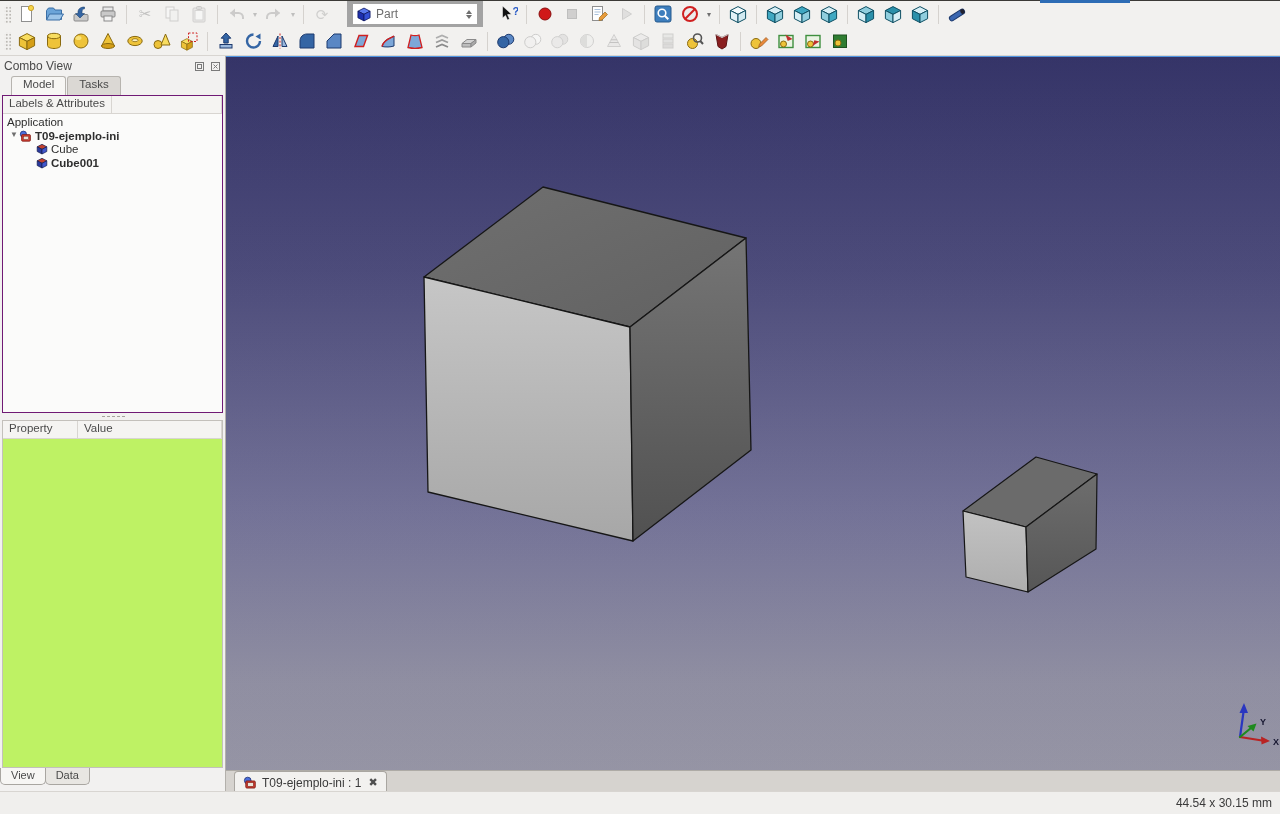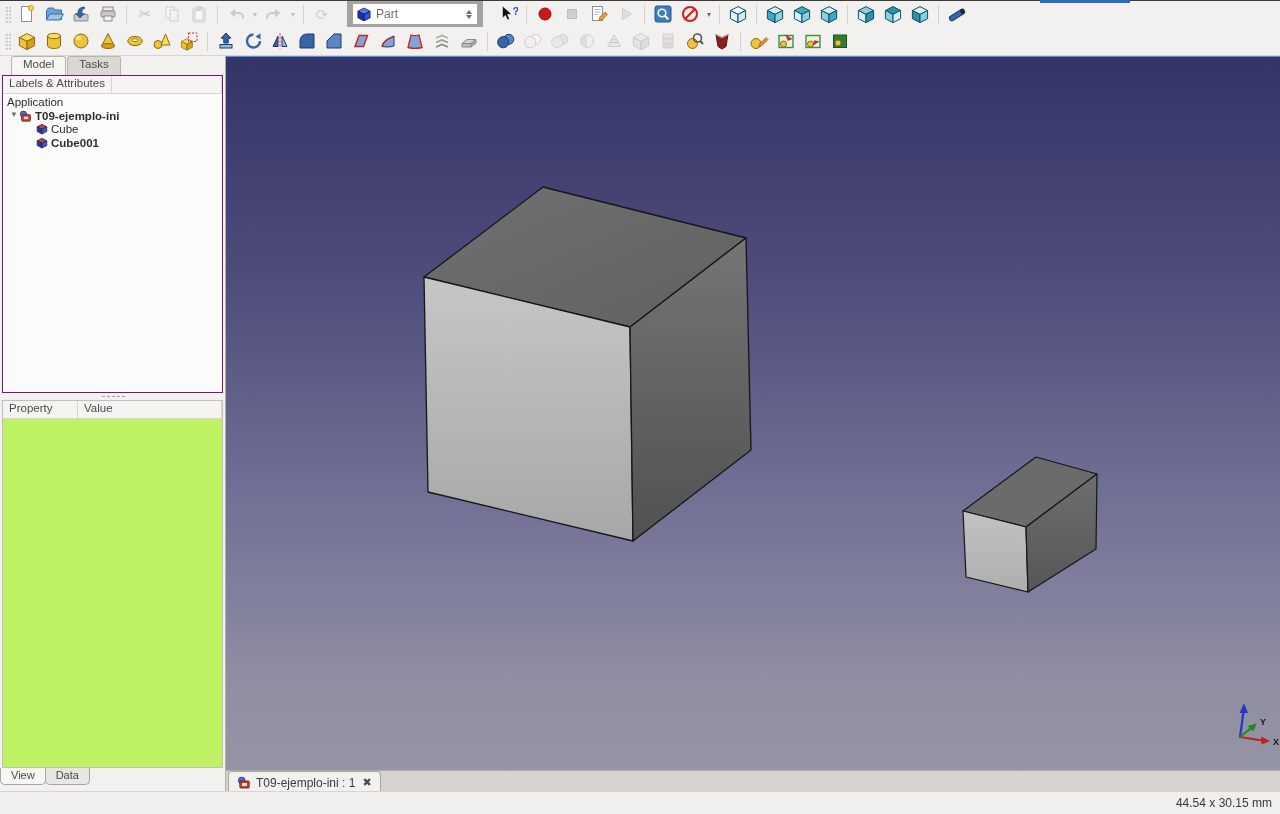--- a/index.html
+++ b/index.html
@@ -61,21 +61,21 @@
   .pcol1{width:62px}
   .bottom-tabs{height:23px;display:flex;align-items:flex-start;padding-left:0;flex:none}
   .btab{padding:1px 10px 3px;font-size:11px;border:1px solid #a9a6a1;border-top:none;border-radius:0 0 5px 5px;
         background:#e8e6e2;margin-right:-1px;color:#4a4a4a}
   .btab.active{background:#f7f6f4}
   
   .viewport-area{flex:1;display:flex;flex-direction:column;min-width:0}
   .viewport{height:713px;flex:none;position:relative;border-top:1px solid #4f94e0;
             background:linear-gradient(#343367,#45447311 0) , linear-gradient(180deg,#343367 0%,#4d4c7b 30%,#77769a 64%,#9594a5 88%,#9b9aa8 100%)}
   .viewport svg.scene{position:absolute;left:0;top:0}
-  .mdi-row{height:22px;background:#d6d3cf;display:flex;align-items:flex-end;padding-left:2px;border-top:1px solid #aeaba6;flex:none}
+  .mdi-row{height:22px;background:#d6d3cf;display:flex;align-items:flex-end;padding-left:8px;border-top:1px solid #aeaba6;flex:none}
   .mdi-tab{height:21px;display:flex;align-items:center;gap:5px;padding:0 8px;background:#f2f1ef;
            border:1px solid #a9a6a1;border-bottom:none;border-radius:4px 4px 0 0;font-size:12px;color:#3a3a3a}
   .mdi-close{font-size:11px;color:#4f4f4f;margin-left:2px}
   
   .status-bar{height:22px;background:#f0efed;border-top:1px solid #d8d5d1;display:flex;align-items:center;
               justify-content:flex-end;padding:0 8px;flex:none}
   .status-dim{color:#3a3a3a}
 </style>
 </head>
 <body>
@@ -468,20 +468,37 @@
         <svg viewBox="0 0 20 20" width="20" height="20" aria-hidden="true">
           <rect x="3.5" y="4" width="13" height="12.5" fill="#2f7d32" stroke="#1d5220"></rect>
           <circle cx="8" cy="12" r="3" fill="#eec339" stroke="#8a6a10"></circle>
         </svg>
       </span>
     </div>
 
   <div class="main">
 
     <aside class="combo-view">
+      <div class="cv-header">
+        <span class="cv-title">Combo View</span>
+        <span class="cv-btns">
+          <span class="cv-btn">
+            <svg width="11" height="11" viewBox="0 0 11 11">
+                <rect x="1.5" y="1.5" width="8" height="8" fill="none" stroke="#7a7a7a"></rect>
+                <rect x="3.5" y="3.5" width="4" height="4" fill="none" stroke="#7a7a7a"></rect>
+              </svg>
+          </span>
+          <span class="cv-btn">
+            <svg width="11" height="11" viewBox="0 0 11 11">
+                <rect x="1.5" y="1.5" width="8" height="8" fill="none" stroke="#7a7a7a"></rect>
+                <path d="M3.5 3.5l4 4m0-4l-4 4" stroke="#7a7a7a"></path>
+              </svg>
+          </span>
+        </span>
+      </div>
 
       <div class="cv-tabs">
         <span class="cv-tab active">Model</span>
         <span class="cv-tab">Tasks</span>
       </div>
 
       <div class="tree">
         <div class="colheader">
           <span class="colcell">Labels &amp; Attributes</span>
           <span class="colcell colfill"></span>

